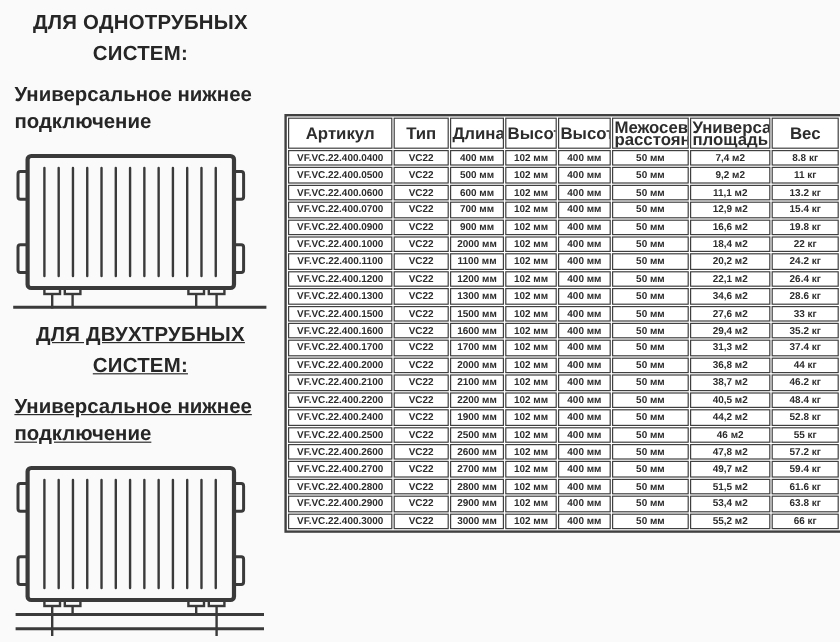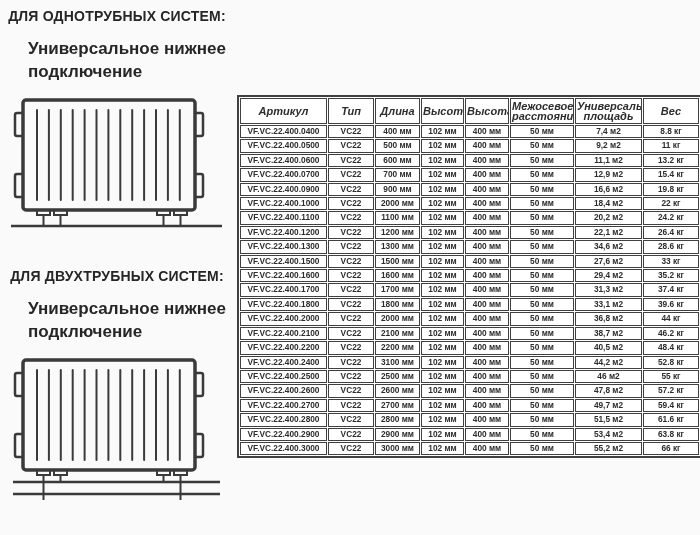--- a/index.html
+++ b/index.html
@@ -7,29 +7,29 @@
     width: 700px; height: 535px;
     background: #fbfafa;
     font-family: "Liberation Sans", sans-serif;
     color: #2d2d2d;
     position: relative;
     overflow: hidden;
   }
   .left-panel { position: absolute; left: 8px; top: 0; width: 220px; }
   .section { position: absolute; left: 0; width: 218px; }
   .section-one { top: 6px; }
-  .section-two { top: 266px; }
+  .section-two { top: 266px; text-decoration: underline; }
   .section-title {
-    font-size: 14px; font-weight: 800; text-align: center;
+    font-size: 17px; font-weight: 800; text-align: center;
     line-height: 1.5; letter-spacing: .2px; margin: 0 0 11px 0;
     color: #262626;
   }
   .section-subtitle {
     font-size: 17px; font-weight: 700; text-align: left;
-    line-height: 1.35; margin: 0 4px 9px 20px; color: #262626;
+    line-height: 1.35; margin: 0 4px 9px 4px; color: #262626;
     width: 200px;
   }
   .diagram { display: block; margin-left: 1px; }
 
   .spec-table {
     position: absolute; left: 237px; top: 95px;
     width: 456px;
     border-collapse: separate; border-spacing: 1.5px;
     border: 2px solid #404040;
     background: #fff;
@@ -37,21 +37,21 @@
   }
   .spec-table th, .spec-table td {
     border: 1px solid #404040;
     background: #fff;
     font-weight: bold;
     text-align: center;
     vertical-align: middle;
     overflow: hidden;
     white-space: nowrap;
   }
-  .spec-table th { font-size: 11px; line-height: 10px; padding: 2px 1px; white-space: normal; font-style: italic; }
+  .spec-table th { font-size: 14px; line-height: 10px; padding: 2px 1px; white-space: normal; }
   .spec-table td { font-size: 8.3px; line-height: 11.4px; padding: 0; }
 </style>
 </head>
 <body>
 
 <div class="left-panel">
 
   <section class="section section-one">
     <h2 class="section-title">ДЛЯ ОДНОТРУБНЫХ СИСТЕМ:</h2>
     <p class="section-subtitle">Универсальное нижнее подключение</p>
@@ -279,30 +279,20 @@
         <td>VF.VC.22.400.1700</td>
         <td>VC22</td>
         <td>1700 мм</td>
         <td>102 мм</td>
         <td>400 мм</td>
         <td>50 мм</td>
         <td>31,3 м2</td>
         <td>37.4 кг</td>
       </tr>
       <tr>
-        <td>VF.VC.22.400.1800</td>
-        <td>VC22</td>
-        <td>1800 мм</td>
-        <td>102 мм</td>
-        <td>400 мм</td>
-        <td>50 мм</td>
-        <td>33,1 м2</td>
-        <td>39.6 кг</td>
-      </tr>
-      <tr>
         <td>VF.VC.22.400.2000</td>
         <td>VC22</td>
         <td>2000 мм</td>
         <td>102 мм</td>
         <td>400 мм</td>
         <td>50 мм</td>
         <td>36,8 м2</td>
         <td>44 кг</td>
       </tr>
       <tr>
@@ -321,21 +311,21 @@
         <td>2200 мм</td>
         <td>102 мм</td>
         <td>400 мм</td>
         <td>50 мм</td>
         <td>40,5 м2</td>
         <td>48.4 кг</td>
       </tr>
       <tr>
         <td>VF.VC.22.400.2400</td>
         <td>VC22</td>
-        <td>3100 мм</td>
+        <td>1900 мм</td>
         <td>102 мм</td>
         <td>400 мм</td>
         <td>50 мм</td>
         <td>44,2 м2</td>
         <td>52.8 кг</td>
       </tr>
       <tr>
         <td>VF.VC.22.400.2500</td>
         <td>VC22</td>
         <td>2500 мм</td>

